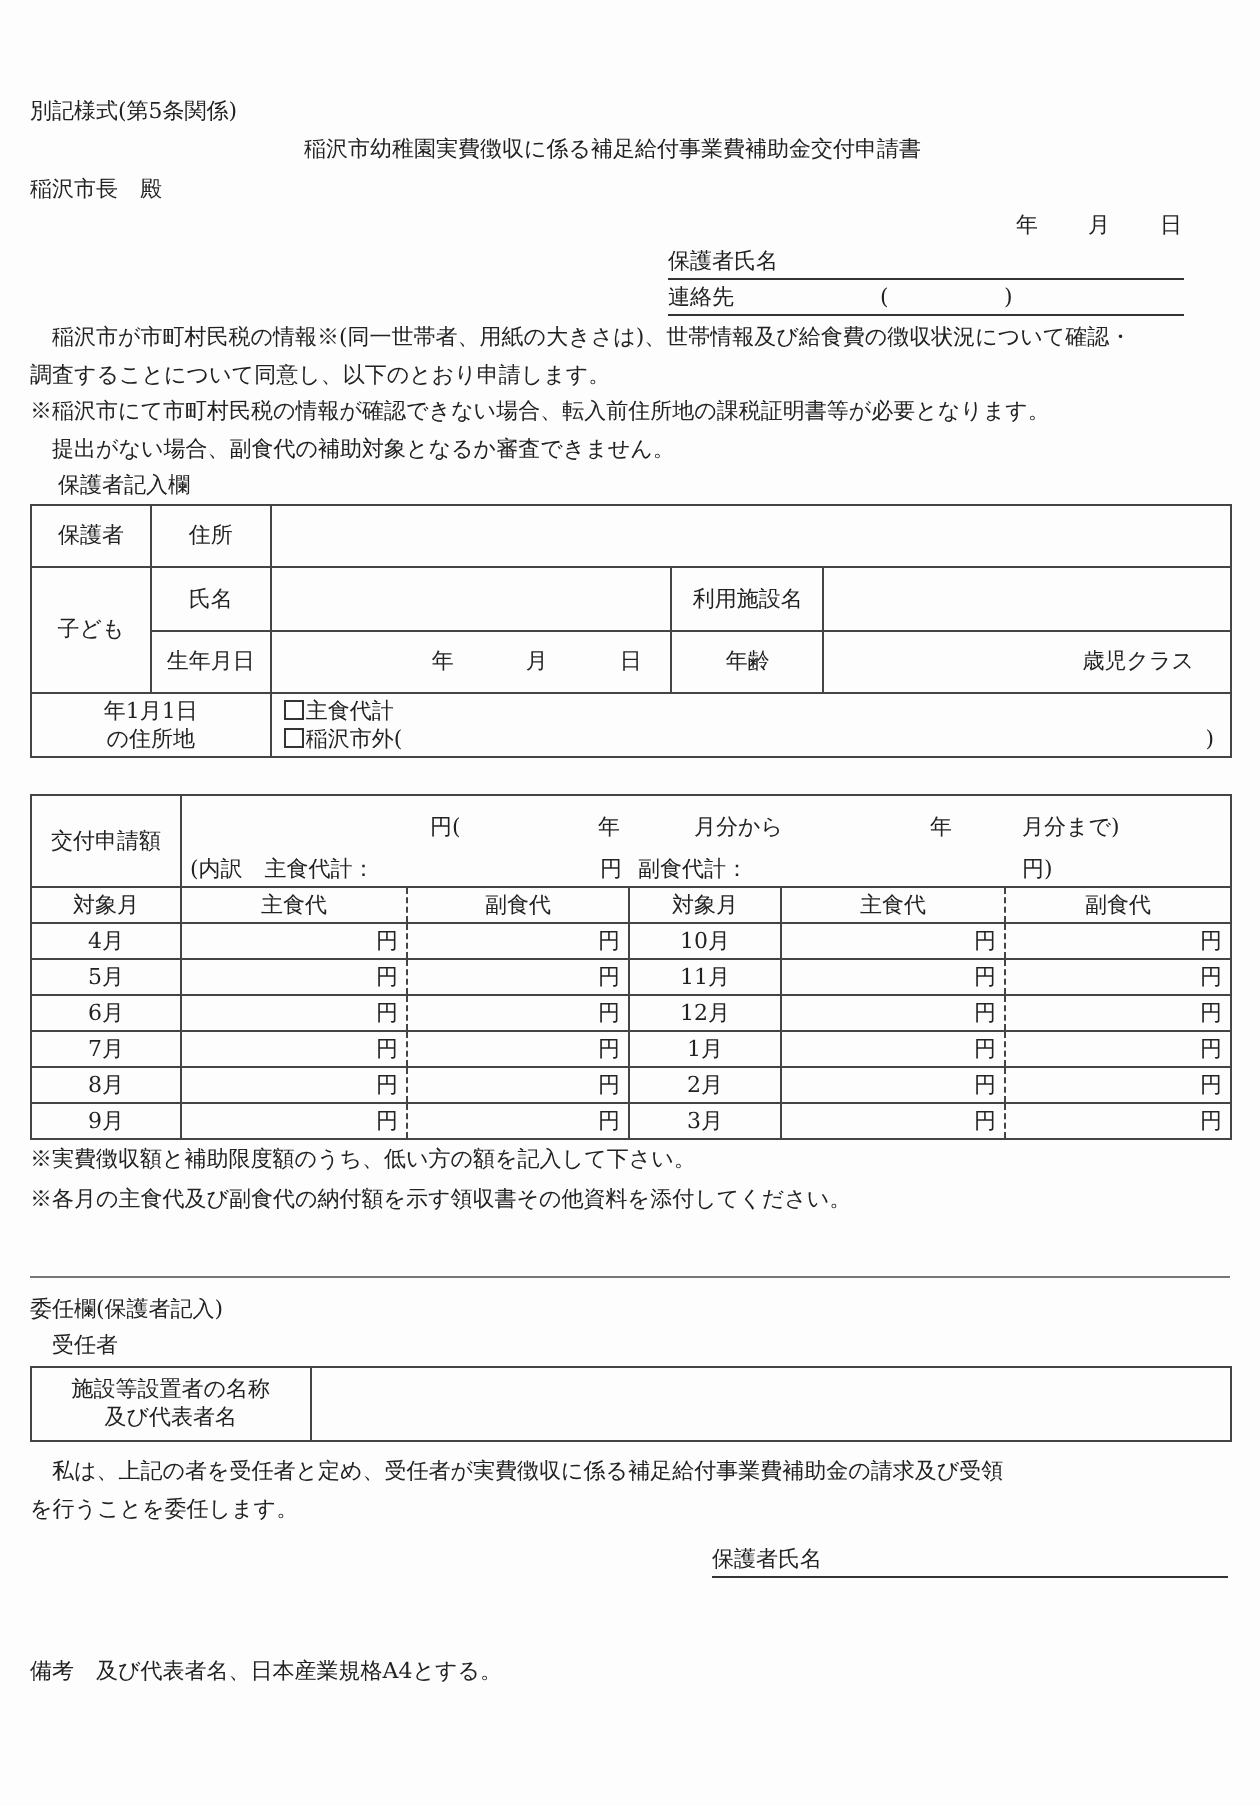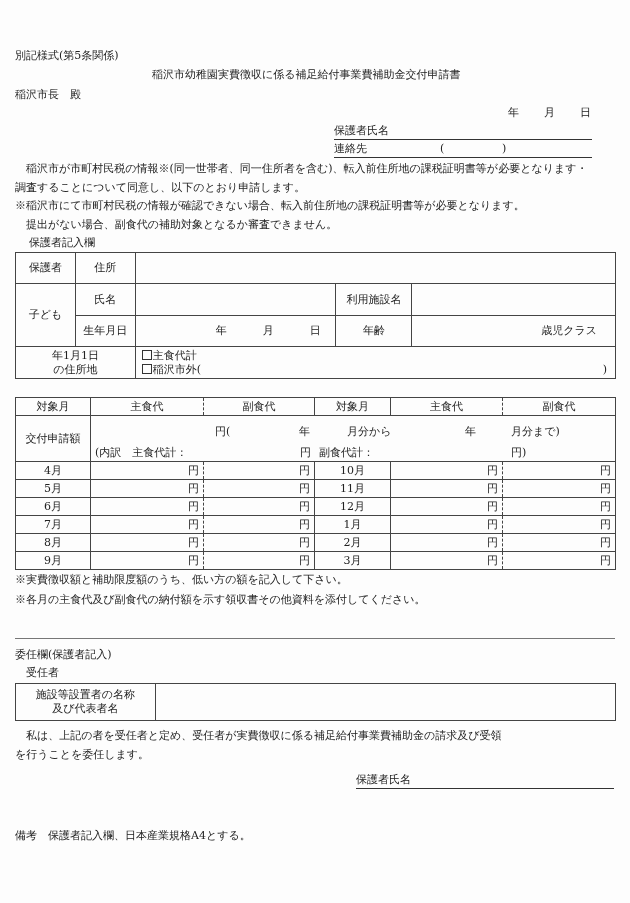--- a/index.html
+++ b/index.html
@@ -26,21 +26,21 @@
 <div class="abs" style="left:544px;top:106px;">月</div>
 <div class="abs" style="left:580px;top:106px;">日</div>
 
 <div class="abs" style="left:334px;top:124px;">保護者氏名</div>
 <div class="line" style="left:334px;top:139px;width:258px;"></div>
 <div class="abs" style="left:334px;top:142px;">連絡先</div>
 <div class="abs" style="left:440px;top:142px;">(</div>
 <div class="abs" style="left:502px;top:142px;">)</div>
 <div class="line" style="left:334px;top:157px;width:258px;"></div>
 
-<div class="abs" style="left:26px;top:162px;">稲沢市が市町村民税の情報※(同一世帯者、同一住所者を含む)、転入前住所地の課税証明書等が必要となります・</div>
+<div class="abs" style="left:26px;top:162px;">稲沢市が市町村民税の情報※(同一世帯者、用紙の大きさは)、世帯情報及び給食費の徴収状況について確認・</div>
 <div class="abs" style="left:15px;top:181px;">調査することについて同意し、以下のとおり申請します。</div>
 <div class="abs" style="left:15px;top:199px;">※稲沢市にて市町村民税の情報が確認できない場合、転入前住所地の課税証明書等が必要となります。</div>
 <div class="abs" style="left:26px;top:218px;">提出がない場合、副食代の補助対象となるか審査できません。</div>
 <div class="abs" style="left:29px;top:236px;">保護者記入欄</div>
 
 <table style="left:15px;top:252px;width:601px;">
   <colgroup>
     <col style="width:60px">
       <col style="width:60px">
       <col style="width:201px">
@@ -88,44 +88,44 @@
 <table style="left:15px;top:397px;width:601px;">
   <colgroup>
     <col style="width:75px">
       <col style="width:113px">
       <col style="width:111px">
       <col style="width:76px">
       <col style="width:112px">
       <col style="width:113px">
   </colgroup>
   <tbody>
-      <tr style="height:18px;">
-    <td class="c">対象月</td>
-    <td class="c dash-r">主食代</td>
-    <td class="c dash-l">副食代</td>
-    <td class="c">対象月</td>
-    <td class="c dash-r">主食代</td>
-    <td class="c dash-l">副食代</td>
-  </tr>
-  <tr style="height:46px;">
+      <tr style="height:46px;">
     <td class="c">交付申請額</td>
     <td colspan="5">
       <div style="position:relative;height:44px;">
         <span class="abs" style="left:124px;top:8px;">円(</span>
         <span class="abs" style="left:208px;top:8px;">年</span>
         <span class="abs" style="left:256px;top:8px;">月分から</span>
         <span class="abs" style="left:374px;top:8px;">年</span>
         <span class="abs" style="left:420px;top:8px;">月分まで)</span>
         <span class="abs" style="left:4px;top:29px;">(内訳　主食代計：</span>
         <span class="abs" style="left:209px;top:29px;">円</span>
         <span class="abs" style="left:228px;top:29px;">副食代計：</span>
         <span class="abs" style="left:420px;top:29px;">円)</span>
       </div>
     </td>
   </tr>
+  <tr style="height:18px;">
+    <td class="c">対象月</td>
+    <td class="c dash-r">主食代</td>
+    <td class="c dash-l">副食代</td>
+    <td class="c">対象月</td>
+    <td class="c dash-r">主食代</td>
+    <td class="c dash-l">副食代</td>
+  </tr>
   </tbody>
     <tbody id="month-rows">
       <tr style="height: 18px;">
         <td class="c">4月</td>
         <td class="r dash-r">円</td>
         <td class="r dash-l">円</td>
         <td class="c">10月</td>
         <td class="r dash-r">円</td>
         <td class="r dash-l">円</td>
       </tr>
@@ -193,13 +193,13 @@
     <td></td>
   </tr>
 </tbody>
   </table>
 
 <div class="abs" style="left:26px;top:729px;">私は、上記の者を受任者と定め、受任者が実費徴収に係る補足給付事業費補助金の請求及び受領</div>
 <div class="abs" style="left:15px;top:748px;">を行うことを委任します。</div>
 <div class="abs" style="left:356px;top:773px;">保護者氏名</div>
 <div class="line" style="left:356px;top:788px;width:258px;"></div>
 
-<div class="abs" style="left:15px;top:829px;">備考　保護者記入欄、日本産業規格A4とする。</div>
+<div class="abs" style="left:15px;top:829px;">備考　及び代表者名、日本産業規格A4とする。</div>
 
 </body></html>

